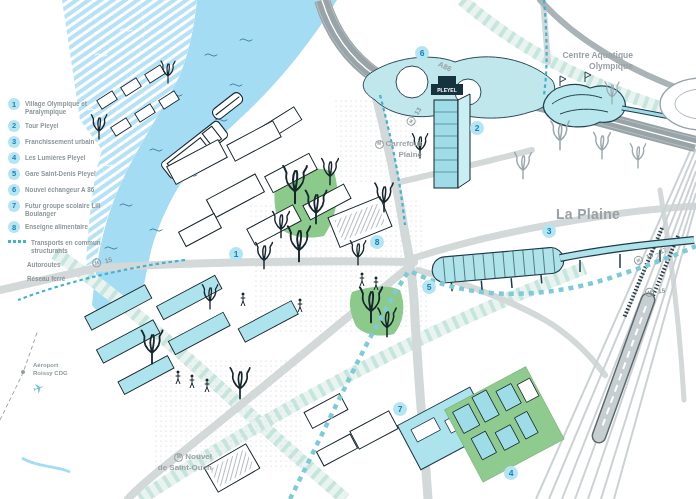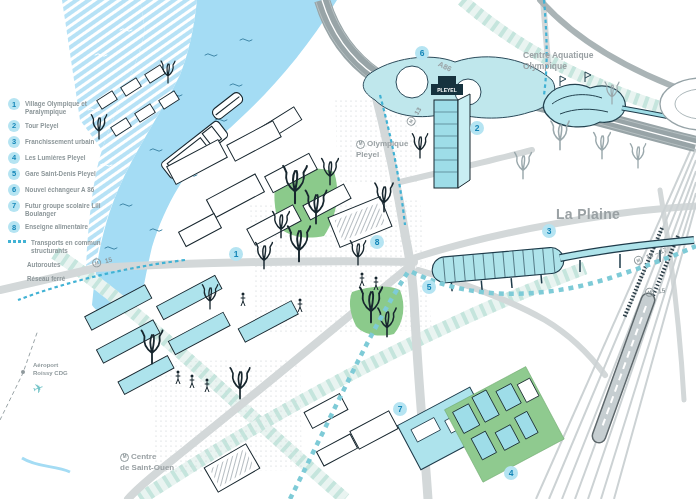--- a/index.html
+++ b/index.html
@@ -20,21 +20,21 @@
   .ic-road{width:14px;height:8px;background:repeating-linear-gradient(#97a3a6 0 1.4px,transparent 1.4px 3.2px);}
   .ic-rail{width:14px;height:8px;background:repeating-linear-gradient(#c6cdd0 0 1.4px,transparent 1.4px 3.2px);}
 
   
   .marker{position:absolute;width:14px;height:14px;border-radius:50%;background:#b5e4f2;
           color:#1486b8;font-weight:bold;font-size:8.5px;display:flex;align-items:center;
           justify-content:center;z-index:4;}
 
   
   .map-label{position:absolute;color:#9aa1a4;font-weight:bold;z-index:3;}
-  .lbl-center{text-align:left;}
+  .lbl-center{text-align:right;}
   .m-ic{display:inline-flex;width:7px;height:7px;border:0.8px solid #8f999c;border-radius:50%;
         font-size:4.5px;color:#8f999c;align-items:center;justify-content:center;
         vertical-align:1px;margin-right:2px;font-weight:bold;}
   .mbadge{position:absolute;display:flex;align-items:center;gap:2px;color:#8f999c;
           font-size:6.5px;font-weight:bold;z-index:3;white-space:nowrap;}
   .airport-dot{position:absolute;width:4px;height:4px;border-radius:50%;background:#8f999c;z-index:3;}
   .plane{position:absolute;color:#74c4c8;font-size:13px;z-index:3;}
 </style>
 </head>
 <body>
@@ -418,28 +418,28 @@
     </div>
 <div class="marker" style="left:393px;top:402px">
       <span>7</span>
     </div>
 <div class="marker" style="left:370px;top:235px">
       <span>8</span>
     </div>
 
 <div class="map-label lbl-center" style="left:523px;top:50px;width:110px;font-size:8.5px;line-height:1.35">Centre Aquatique Olympique</div>
 
-<div class="map-label lbl-center" style="left:356px;top:139px;width:66px;font-size:8px;line-height:1.35"><span class="m-ic">M</span><span>Olympique Pleyel</span></div>
+<div class="map-label lbl-center" style="left:356px;top:139px;width:66px;font-size:8px;line-height:1.35"><span class="m-ic">M</span><span>Carrefour Plaine</span></div>
 
 <div class="map-label" style="left:556px;top:206px;font-size:14px;letter-spacing:0.3px">La Plaine</div>
 
 <div class="map-label" style="left:438px;top:62px;font-size:7.5px;transform:rotate(25deg)">A86</div>
 
 <div class="map-label lbl-center" style="left:120px;top:452px;width:92px;font-size:8px;line-height:1.35">
-  <div><span class="m-ic">M</span><span>Centre</span></div>
+  <div><span class="m-ic">M</span><span>Nouvel</span></div>
   <div>de Saint-Ouen</div>
 </div>
 
 <div class="mbadge" style="left:404px;top:112px;transform:rotate(-58deg)">
   <span class="m-ic">M</span>
       <span>13</span>
 </div>
 <div class="mbadge" style="left:92px;top:257px;transform:rotate(-14deg)">
   <span class="m-ic">M</span>
       <span>15</span>

